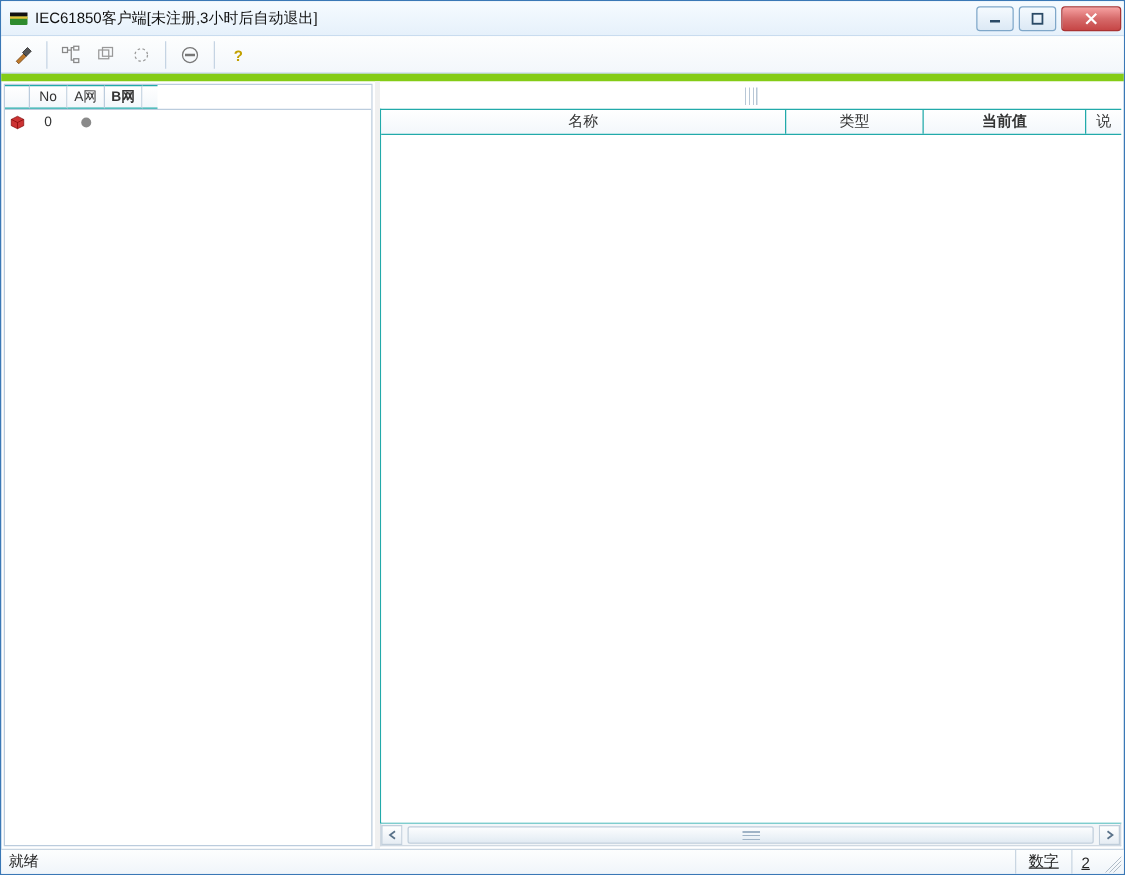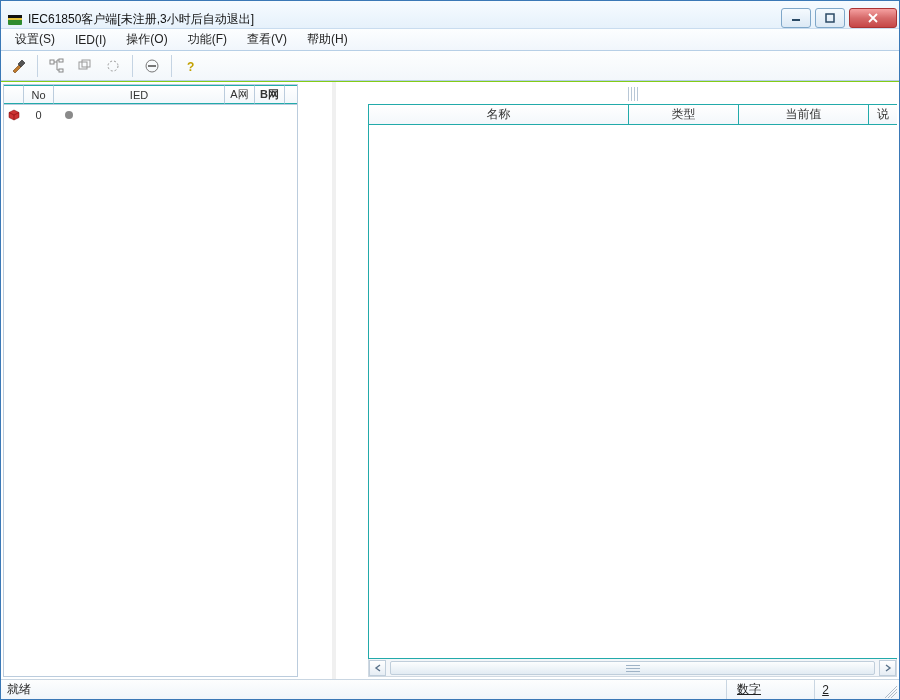--- a/index.html
+++ b/index.html
@@ -1,39 +1,39 @@
 <!DOCTYPE html>
 <html><head>
 <meta charset="utf-8">
 <style>
 * { box-sizing: border-box; margin: 0; padding: 0; font-family: "Microsoft YaHei", "SimSun", Arial, sans-serif; font-size: 12px; }
 html, body { width: 900px; height: 700px; overflow: hidden; background: #fff; }
 
 .window { width: 900px; height: 700px; border: 1px solid #3a78b6; background: #fff; display: flex; flex-direction: column; }
 
 
-.titlebar { height: 28px; background: linear-gradient(#f6fbff, #e6f1fb); display: flex; align-items: flex-end; padding: 0 2px 0 6px; border-bottom: 1px solid #c9dcef; }
+.titlebar { height: 28px; background: linear-gradient(#f6fbff, #e6f1fb); display: flex; align-items: center; padding: 0 2px 0 6px; border-bottom: 1px solid #c9dcef; }
 .titlebar .app-icon { width: 16px; height: 16px; margin-right: 5px; }
 .titlebar .title { flex: 1; color: #111; font-size: 12px; }
 .win-btns { display: flex; gap: 4px; }
 .win-btn { width: 30px; height: 20px; border: 1px solid #7fa7c9; border-radius: 3px; background: linear-gradient(#f5fafe,#dce9f5); display:flex; align-items:center; justify-content:center; cursor:default; }
 .win-btn.close { width: 48px; background: linear-gradient(#f6a1a1,#d66a6a,#c64646); border-color:#a33; }
 .win-btn svg { pointer-events:none; }
 
 
 .menubar { height: 22px; background: linear-gradient(#fcfeff,#f1f6fc); border-bottom: 1px solid #b7cfe6; display:flex; align-items:center; padding: 0 6px; gap: 4px; }
 .menu-item { padding: 2px 8px; color:#222; cursor:default; }
 
 
 .toolbar { height: 30px; background: linear-gradient(#fdfefe,#f3f7fb); border-bottom:1px solid #b7cfe6; display:flex; align-items:center; padding:0 4px; gap:2px; }
 .tb-btn { width:26px; height:24px; display:flex; align-items:center; justify-content:center; border:1px solid transparent; border-radius:2px; }
 .tb-sep { width:1px; height:22px; background:#c5d4e3; margin:0 4px; }
 
 
-.main { flex:1; display:flex; min-height:0; border-top:1px solid #84cc16;gap:32px; }
+.main { flex:1; display:flex; min-height:0; border-top:6px solid #84cc16; }
 .left-pane { width:295px; background:#fff; display:flex; flex-direction:column; border:1px solid #bcd; margin:2px; }
 .splitter-v { width:4px; cursor:col-resize; background:#f0f0f0; }
 
 
 .ied-head { display:flex; border-bottom:1px solid #bcd; height:20px; background:#fff; }
 .ied-head .col, .ied-row .col { border-right:1px solid #bcd; display:flex; align-items:center; justify-content:center; font-size:11px; color:#333; }
 .ied-head .col { background:linear-gradient(#fff,#f3f7fb); border-top:1px solid #2aa; border-bottom:1px solid #2aa; }
 .col-icon { width:20px; }
 .col-no { width:30px; }
 .col-ied { flex:1; }
@@ -51,33 +51,33 @@
 
 
 .right-wrap { flex:1; display:flex; flex-direction:column; min-width:0; margin:2px 2px 2px 0; }
 .small-handle { height:20px; display:flex; align-items:center; justify-content:center; }
 .small-handle .grip { width:10px; height:14px; background:repeating-linear-gradient(90deg,#b8c7d6 0 1px,transparent 1px 3px); }
 .right-table { flex:1; border:1px solid #2aa; border-right:none; display:flex; flex-direction:column; min-height:0; }
 .rt-head { display:flex; height:20px; border-bottom:1px solid #2aa; background:linear-gradient(#fff,#f3f7fb); }
 .rt-head .rcol { border-right:1px solid #2aa; display:flex; align-items:center; justify-content:center; color:#333; }
 .rcol-name { flex:1.8; min-width:200px; }
 .rcol-type { width:110px; }
-.rcol-val { width:130px; }
+.rcol-val { width:130px;font-weight:bold; }
 .rcol-extra { width:28px; border-right:none !important; }
 .rt-body { flex:1; background:#fff; overflow:auto; }
 
 
 .hscroll-wrap { height:18px; border:1px solid #d0d9e2; border-top:none; display:flex; align-items:center; background:#f3f6f9; }
 .hs-btn { width:17px; height:16px; background:linear-gradient(#fff,#e6edf4); border:1px solid #c0cedb; display:flex; align-items:center; justify-content:center; }
 .hs-track { flex:1; height:16px; background:#f3f6f9; position:relative; }
 .hs-thumb { position:absolute; left:4px; right:4px; top:1px; bottom:1px; background:linear-gradient(#fcfdfe,#e2ebf3); border:1px solid #c0cedb; border-radius:2px; display:flex; align-items:center; justify-content:center; }
 .hs-grip { width:14px; height:8px; background:repeating-linear-gradient(0deg,#9fb3c6 0 1px,transparent 1px 3px); }
 
 
-.statusbar { height:20px; border-top:1px solid #c9d6e2; background:linear-gradient(#fdfefe,#f0f5fa); display:flex; align-items:center; font-size:12px; color:#222;gap:43px; }
+.statusbar { height:20px; border-top:1px solid #c9d6e2; background:linear-gradient(#fdfefe,#f0f5fa); display:flex; align-items:center; font-size:12px; color:#222; }
 .status-left { flex:1; padding-left:6px; }
 .status-cell { border-left:1px solid #c9d6e2; padding:0 10px; height:100%; display:flex; align-items:center; min-width:40px; justify-content:center;text-decoration:underline; }
 .status-cell.small { min-width:22px; padding:0 6px; }
 .resize-grip { width:16px; height:16px; margin-left:2px; margin-right:2px; background:
   linear-gradient(135deg, transparent 60%, #b0bcc8 60% 63%, transparent 63% 70%, #b0bcc8 70% 73%, transparent 73% 80%, #b0bcc8 80% 83%, transparent 83%);
 }
 </style>
 </head>
 <body>
 
@@ -104,28 +104,20 @@
           </svg>
       </div>
       <div class="win-btn close">
         <svg width="12" height="10">
             <path d="M2 1 L10 9 M10 1 L2 9" stroke="#fff" stroke-width="1.8"></path>
           </svg>
       </div>
     </div>
   </div>
 
-  <div class="menubar">
-    <div class="menu-item">设置(S)</div>
-    <div class="menu-item">IED(I)</div>
-    <div class="menu-item">操作(O)</div>
-    <div class="menu-item">功能(F)</div>
-    <div class="menu-item">查看(V)</div>
-    <div class="menu-item">帮助(H)</div>
-  </div>
 
   <div class="toolbar">
     <div class="tb-btn">
       <svg width="16" height="16">
         <path d="M3 13 L9 7 L11 9 L5 15 Z" fill="#c07a2a" stroke="#6b3e10" stroke-width="0.6"></path>
         <path d="M8 6 L12 2 L15 5 L11 9 Z" fill="#555" stroke="#222" stroke-width="0.6"></path>
       </svg>
     </div>
     <div class="tb-sep"></div>
     <div class="tb-btn">
@@ -161,21 +153,20 @@
       </svg>
     </div>
   </div>
 
   <div class="main">
 
     <div class="left-pane">
       <div class="ied-head">
         <div class="col col-icon"></div>
         <div class="col col-no">No</div>
-        <div class="col col-ied">IED</div>
         <div class="col col-a">A网</div>
         <div class="col col-b">B网</div>
         <div class="col col-x"></div>
       </div>
       <div class="ied-body">
         <div class="ied-row">
           <div class="col col-icon">
             <svg class="cube-icon" viewBox="0 0 12 12">
               <path d="M6 1 L11 3.5 L11 8.5 L6 11 L1 8.5 L1 3.5 Z" fill="#c33" stroke="#700" stroke-width="0.5"></path>
               <path d="M1 3.5 L6 6 L11 3.5 M6 6 L6 11" fill="none" stroke="#700" stroke-width="0.5"></path>

